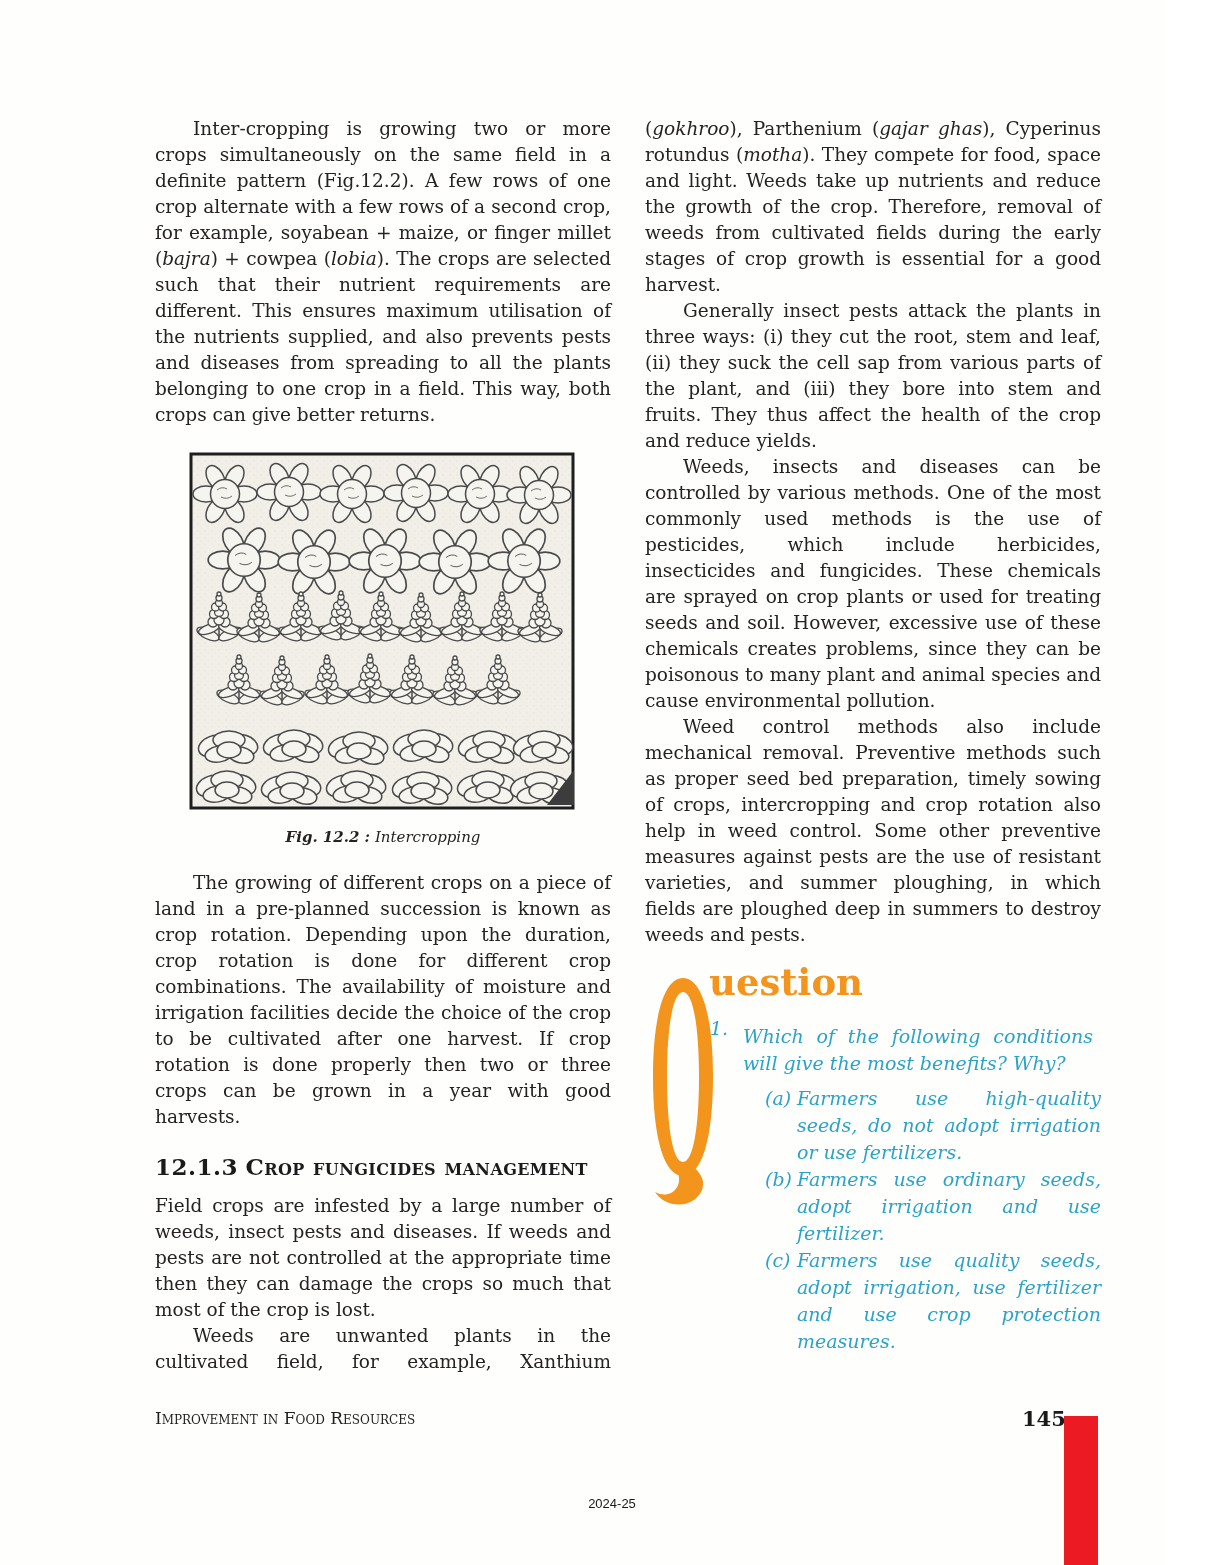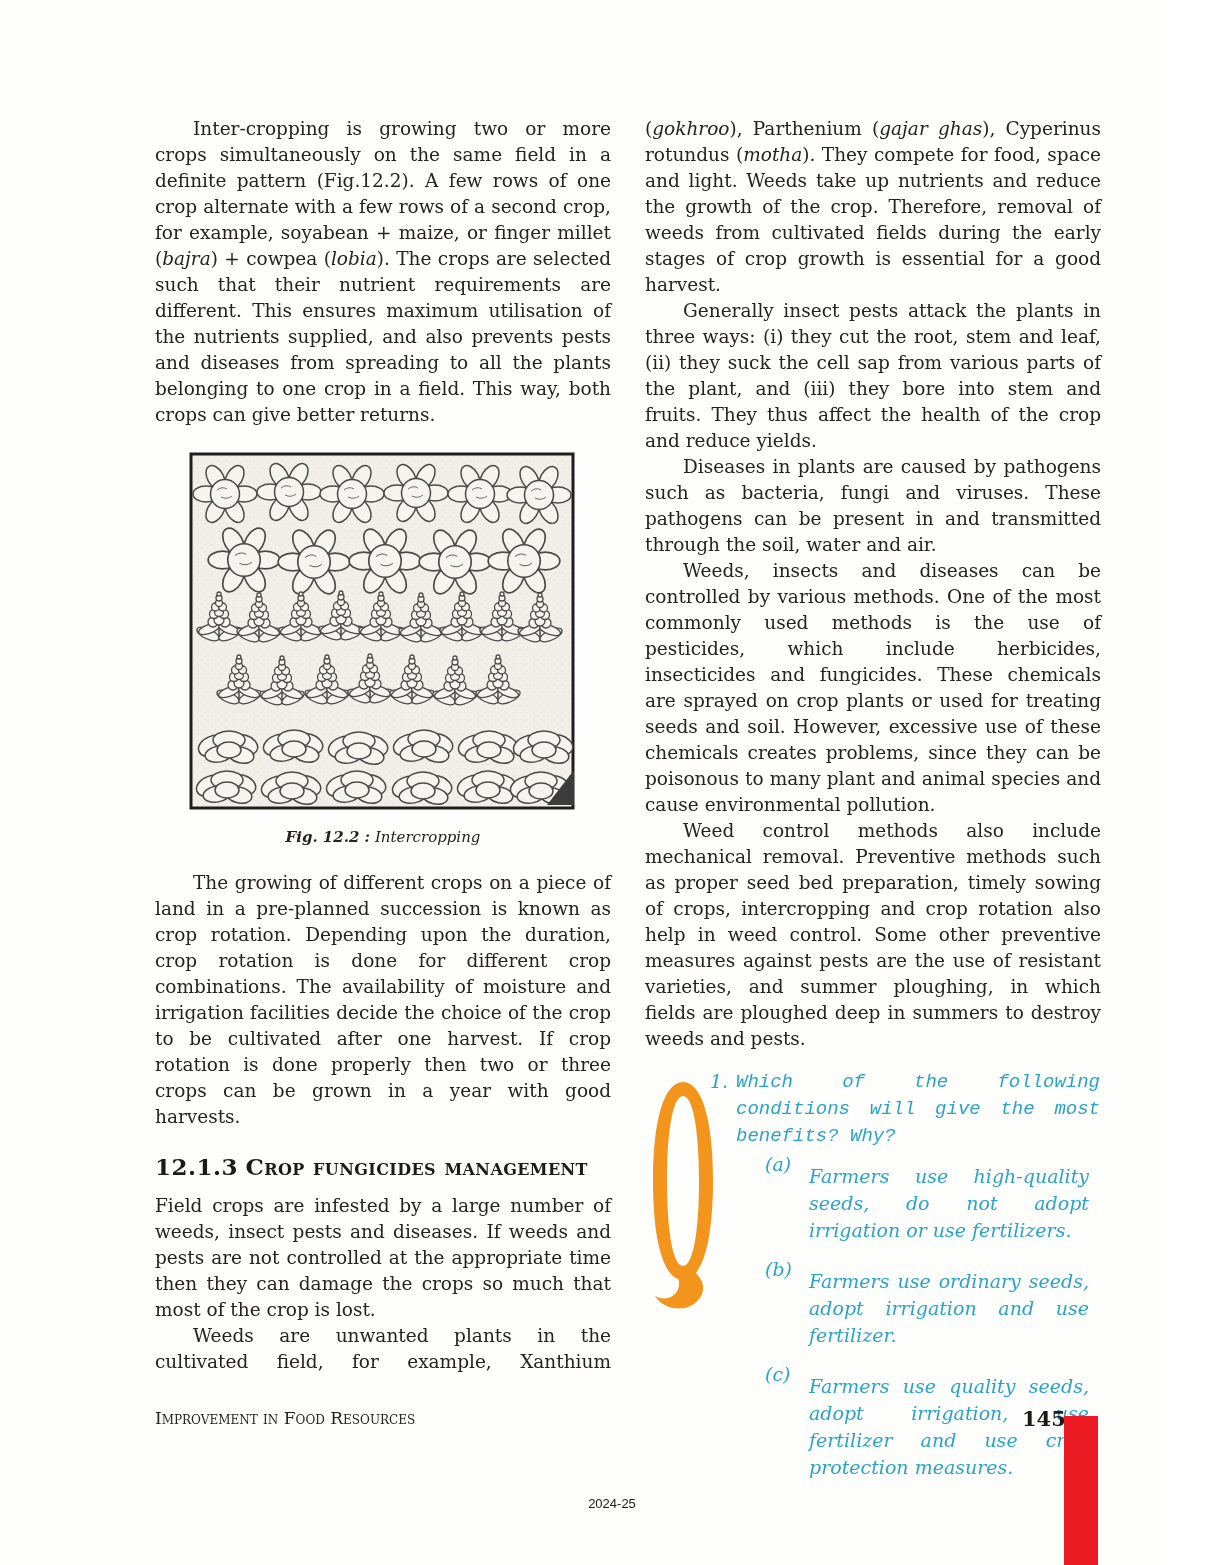--- a/index.html
+++ b/index.html
@@ -30,24 +30,24 @@
 
   .question{position:relative;margin-top:16px;text-align:left;min-height:340px;}
   .big-q{position:absolute;left:2px;top:12px;width:72px;height:238px;}
   .q-title{margin-left:64px;color:var(--accent_orange,#F3941C);
            font-size:37px;font-weight:bold;line-height:1;}
   .q-body{margin-left:65px;margin-top:14px;color:var(--question_blue,#2BA3C8);
           font-style:italic;font-size:19px;line-height:27px;}
   .q-item{display:flex;}
   .q-num{width:25px;flex:none;}
   .q-content{flex:1;}
-  .q-text{margin:1px;text-align:justify;font-family:Liberation Mono, monospace;}
+  .q-text{margin:8px;text-align:justify;}
   .q-option{display:flex;margin-left:30px;}
   .opt-label{width:32px;flex:none;}
-  .opt-text{flex:1;margin:12px;text-align:justify;font-style:italic;}
+  .opt-text{flex:1;margin:0;text-align:justify;font-style:italic;}
 
   .footer-left{position:absolute;left:155px;top:1408px;
                font-variant:small-caps;font-size:17px;color:#211f20;}
   .page-number{position:absolute;left:1022px;top:1406px;font-size:21px;
                font-weight:bold;color:#1b191a;}
   .red-bar{position:absolute;left:1064px;top:1416px;width:34px;height:149px;
            background:var(--edge_red,#EC1B23);}
   .year{position:absolute;left:0;top:1496px;width:1224px;text-align:center;
         font-size:13px;font-family:"Liberation Sans","DejaVu Sans",sans-serif;
         color:#1b191a;}
@@ -189,32 +189,32 @@
       <span class="h-sc">Crop fungicides management</span>
     </h3>
 
     <p class="body">Field crops are infested by a large number of weeds, insect pests and diseases. If weeds and pests are not controlled at the appropriate time then they can damage the crops so much that most of the crop is lost.</p>
     <p class="body indent justify-last">Weeds are unwanted plants in the cultivated field, for example, Xanthium</p>
   </div>
 
   <div class="col col-right">
     <p class="body">(<i>gokhroo</i>), Parthenium (<i>gajar ghas</i>), Cyperinus rotundus (<i>motha</i>). They compete for food, space and light. Weeds take up nutrients and reduce the growth of the crop. Therefore, removal of weeds from cultivated fields during the early stages of crop growth is essential for a good harvest.</p>
     <p class="body indent">Generally insect pests attack the plants in three ways: (i) they cut the root, stem and leaf, (ii) they suck the cell sap from various parts of the plant, and (iii) they bore into stem and fruits. They thus affect the health of the crop and reduce yields.</p>
-    <p class="body indent">Diseases in plants are caused by pathogens such as bacteria, fungi and viruses. These pathogens can be present in and transmitted through the soil, water and air.</p>
     <p class="body indent">Weeds, insects and diseases can be controlled by various methods. One of the most commonly used methods is the use of pesticides, which include herbicides, insecticides and fungicides. These chemicals are sprayed on crop plants or used for treating seeds and soil. However, excessive use of these chemicals creates problems, since they can be poisonous to many plant and animal species and cause environmental pollution.</p>
     <p class="body indent">Weed control methods also include mechanical removal. Preventive methods such as proper seed bed preparation, timely sowing of crops, intercropping and crop rotation also help in weed control. Some other preventive measures against pests are the use of resistant varieties, and summer ploughing, in which fields are ploughed deep in summers to destroy weeds and pests.</p>
 
     <section class="question">
       <div class="big-q">
         <svg width="72" height="238" viewBox="0 0 72 238" xmlns="http://www.w3.org/2000/svg">
           <path fill-rule="evenodd" fill="#F3941C" d="M36,2 C55,2 66,40 66,101 C66,162 55,200 36,200 C17,200 6,162 6,101 C6,40 17,2 36,2 Z
                    M36,16 C26,16 20,50 20,101 C20,152 26,186 36,186 C46,186 52,152 52,101 C52,50 46,16 36,16 Z"></path>
           <path fill="#F3941C" d="M30,194 C38,212 22,224 8,216 C18,232 46,234 55,214 C60,201 48,192 41,186 Z"></path>
         </svg>
       </div>
+      <div class="q-title">uestion</div>
       <div class="q-body">
         <div class="q-item">
           <span class="q-num">1.</span>
           <div class="q-content">
             <p class="q-text">Which of the following conditions will give the most benefits? Why?</p>
             <div class="q-option">
               <span class="opt-label">(a)</span>
               <p class="opt-text">Farmers use high-quality seeds, do not adopt irrigation or use fertilizers.</p>
             </div>
             <div class="q-option">

